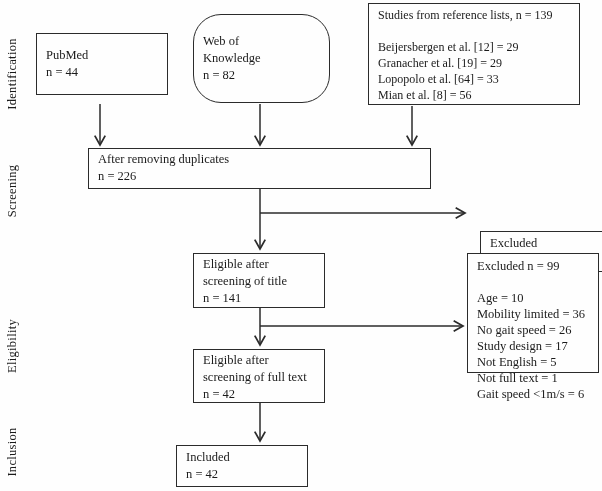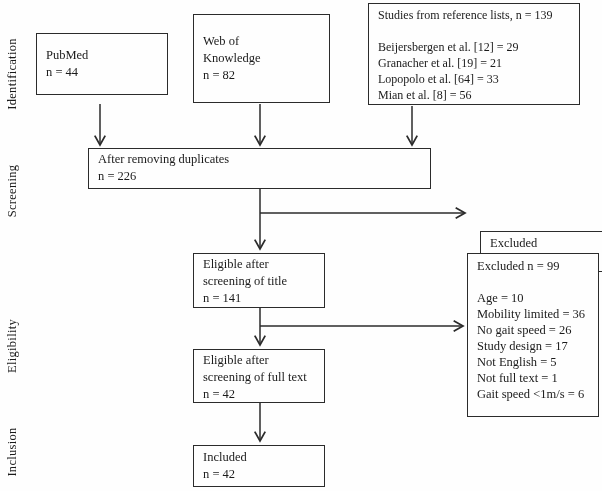--- a/index.html
+++ b/index.html
@@ -47,66 +47,66 @@
       <path d="M260,326 H463" marker-end="url(#ah)"></path>
       <path d="M260,403 V441" marker-end="url(#ah)"></path>
     </g>
   </svg>
 
   <div class="box center-v" style="left:36px;top:33px;width:132px;height:62px;">
     <div class="ln">PubMed</div>
     <div class="ln">n = 44</div>
   </div>
 
-  <div class="box center-v" style="left:193px;top:14px;width:137px;height:89px;">
+  <div class="box center-v" style="left:193px;top:14px;width:137px;height:89px;border-radius:28px;">
     <div class="ln">Web of</div>
     <div class="ln">Knowledge</div>
     <div class="ln">n = 82</div>
   </div>
 
   <div class="box dense small" style="left:368px;top:3px;width:212px;height:102px;padding-top:3px;">
     <div class="ln">Studies from reference lists, n = 139</div>
     <div class="ln"></div>
     <div class="ln">Beijersbergen et al. [12] = 29</div>
-    <div class="ln">Granacher et al. [19] = 21</div>
+    <div class="ln">Granacher et al. [19] = 29</div>
     <div class="ln">Lopopolo et al. [64] = 33</div>
     <div class="ln">Mian et al. [8] = 56</div>
   </div>
 
   <div class="box" style="left:88px;top:148px;width:343px;height:41px;">
     <div class="ln">After removing duplicates</div>
     <div class="ln">n = 226</div>
   </div>
 
   <div class="box" style="left:480px;top:193px;width:129px;height:41px;padding-top:3px;margin-top:38px;">
     <div class="ln">Excluded</div>
   </div>
 
   <div class="box" style="left:193px;top:253px;width:132px;height:55px;">
     <div class="ln">Eligible after</div>
     <div class="ln">screening of title</div>
     <div class="ln">n = 141</div>
   </div>
 
-  <div class="box dense" style="left:467px;top:253px;width:132px;height:164px;padding-top:4px;">
+  <div class="box dense" style="left:467px;top:253px;width:132px;height:120px;padding-top:4px;">
     <div class="ln">Excluded n = 99</div>
     <div class="ln"></div>
     <div class="ln">Age = 10</div>
     <div class="ln">Mobility limited = 36</div>
     <div class="ln">No gait speed = 26</div>
     <div class="ln">Study design = 17</div>
     <div class="ln">Not English = 5</div>
     <div class="ln">Not full text = 1</div>
     <div class="ln">Gait speed &lt;1m/s = 6</div>
   </div>
 
   <div class="box" style="left:193px;top:349px;width:132px;height:54px;">
     <div class="ln">Eligible after</div>
     <div class="ln">screening of full text</div>
     <div class="ln">n = 42</div>
   </div>
 
-  <div class="box" style="left:193px;top:445px;width:132px;height:42px;padding-top:3px;">
+  <div class="box" style="left:176px;top:445px;width:132px;height:42px;padding-top:3px;">
     <div class="ln">Included</div>
     <div class="ln">n = 42</div>
   </div>
 
 </div>
 
 </body></html>

